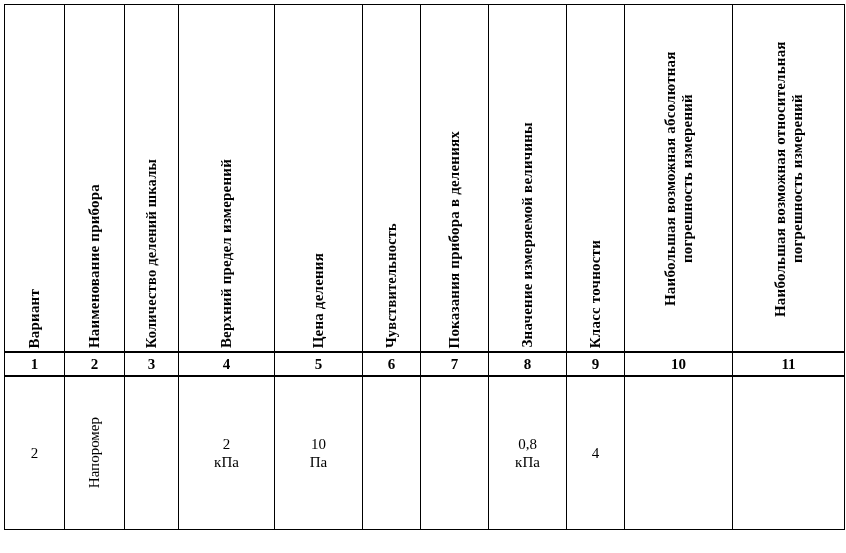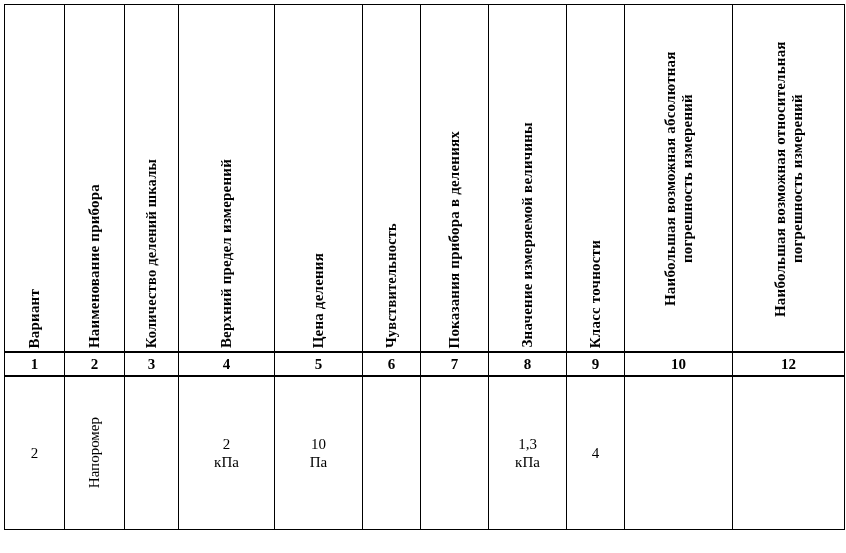--- a/index.html
+++ b/index.html
@@ -176,21 +176,21 @@
         <td>1</td>
         <td>2</td>
         <td>3</td>
         <td>4</td>
         <td>5</td>
         <td>6</td>
         <td>7</td>
         <td>8</td>
         <td>9</td>
         <td>10</td>
-        <td>12</td>
+        <td>11</td>
       </tr>
       <tr class="data-row">
         <td>
           <span class="cell-text">2</span>
         </td>
         <td>
           <div class="rot-cell">
               <span class="rot-text">Напоромер</span>
             </div>
         </td>
@@ -205,21 +205,21 @@
           <span class="cell-text multi" style="white-space:pre-line">10
 Па</span>
         </td>
         <td>
           <span class="cell-text"></span>
         </td>
         <td>
           <span class="cell-text"></span>
         </td>
         <td>
-          <span class="cell-text multi" style="white-space:pre-line">1,3
+          <span class="cell-text multi" style="white-space:pre-line">0,8
 кПа</span>
         </td>
         <td>
           <span class="cell-text">4</span>
         </td>
         <td>
           <span class="cell-text"></span>
         </td>
         <td>
           <span class="cell-text"></span>

